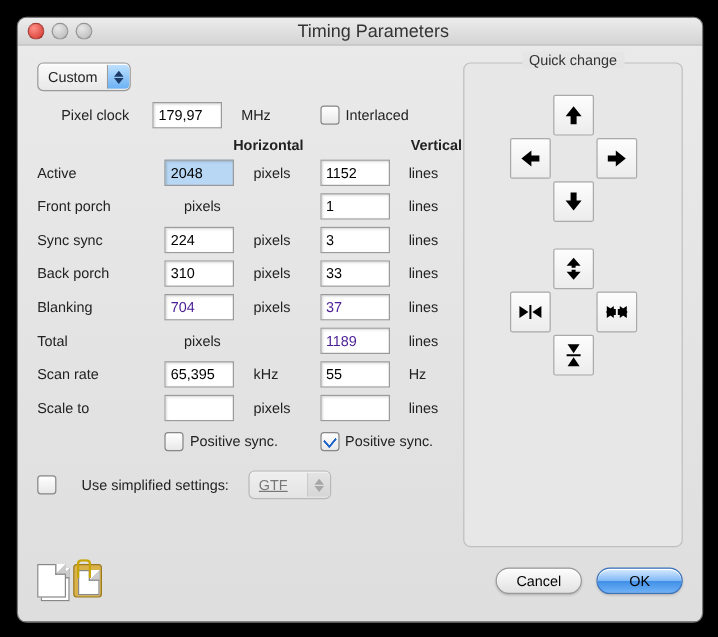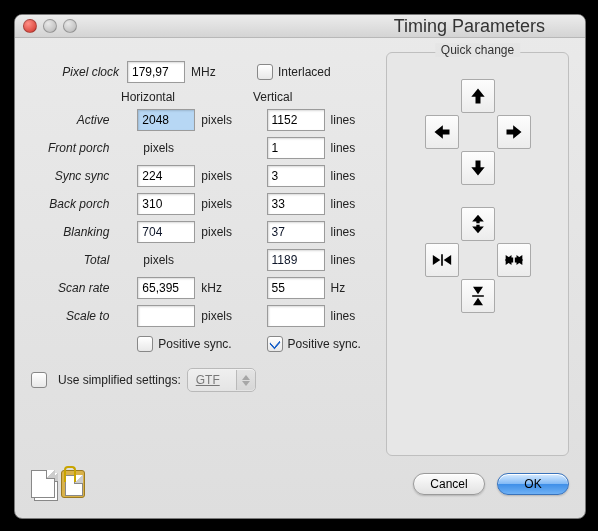--- a/index.html
+++ b/index.html
@@ -22,21 +22,21 @@
   .titlebar {
     height: 22px;
     background: linear-gradient(#ececec, #d4d4d4);
     border-bottom: 1px solid #b8b8b8;
     display: flex; align-items: center;
   }
   .tl-buttons { display:flex; gap:6px; padding-left:8px; }
   .tlbtn { width:12px; height:12px; border-radius:50%; border:1px solid rgba(0,0,0,.25); }
   .tlbtn.red { background: radial-gradient(circle at 35% 30%, #ff8f86, #d0332a); }
   .tlbtn.grey { background: radial-gradient(circle at 35% 30%, #e8e8e8, #b5b5b5); }
-  .title { flex:1; text-align:right; font-size:18px; color:#333; padding-right:40px; }
+  .title { flex:1; text-align:center; font-size:15px; color:#333; padding-right:40px; }
 
   .content { position:relative; padding: 14px 16px 12px 16px; }
 
   .aqua-select {
     display:inline-flex; align-items:center;
     height:22px; border-radius:5px;
     background: linear-gradient(#fbfbfb,#e8e8e8);
     border:1px solid #9a9a9a;
     box-shadow: 0 1px 0 #fff inset;
   }
@@ -64,43 +64,43 @@
   }
   .groupbox .legend {
     position:absolute; top:-10px; left:50%; transform:translateX(-50%);
     padding:0 6px; background: linear-gradient(#e6e6e6,#e4e4e4);
     font-size:12px; color:#333;
   }
   .left-col { width:355px; }
   .right-col { flex:1; }
 
   .row { display:flex; align-items:center; height:28px; }
-  .lbl { text-align:right; color:#222;font-style:italic; }
+  .lbl { color:#222; }
   .lbl.main { width:80px; padding-right:8px;}
-  .unit { padding-left:6px; min-width:40px; }
+  .unit { padding-left:16px; min-width:40px; }
   input[type=text] {
     height:18px; border:1px solid #9b9b9b; border-radius:0;
     background:#fff; padding:1px 4px; font:inherit; box-sizing:content-box;
     box-shadow: inset 1px 1px 2px rgba(0,0,0,.15);
   }
   input[type=text].w55 { width:48px; }
-  input.dim { color:#0f172a; }
+  input.dim { color:#4c1d95; }
   input.selected { background:#b7d7f4; color:#000; }
 
   .mac-check { width:14px;height:14px;border:1px solid #888;border-radius:3px;
     background:linear-gradient(#fff,#e8e8e8); margin-right:5px; position:relative; flex:0 0 auto;}
   .mac-check.checked::after{
     content:""; position:absolute; left:2px; top:2px; width:10px; height:8px;
     border-left:2.5px solid #1a61c9; border-bottom:2.5px solid #1a61c9;
     transform: rotate(-50deg) skewX(-8deg);
     border-radius:1px;
     box-sizing:border-box;
   }
 
-  .cols-hdr { display:flex; padding-left:90px; font-weight:normal; margin:4px 0 2px 0;}
+  .cols-hdr { display:flex; padding-left:90px; font-weight:bold; margin:4px 0 2px 0;text-align:right;}
   .cols-hdr .h { width:132px; }
 
   .tbl { }
   .tbl .row .cell1 { width:132px; display:flex; align-items:center;margin-left:20px;}
   .tbl .row .cell2 { width:122px; display:flex; align-items:center;}
 
   .btn {
     display:inline-flex; align-items:center; justify-content:center;
     height:22px; min-width:72px; padding:0 14px;
     border:1px solid #9a9a9a; border-radius:11px;
@@ -122,39 +122,46 @@
   .page-back { position:absolute; inset:0; transform:translate(3px,3px);}
   .clip { position:absolute; left:3px; top:-4px; width:8px;height:14px;border:2px solid #c8a400;border-bottom:none;border-radius:4px 4px 0 0;}
 
   .qc-box { height:380px; }
   .arrow-grid { display:grid; grid-template-columns: 34px 34px 34px; grid-template-rows:34px 34px 34px; gap:2px; justify-content:center; margin:14px auto 22px auto;}
   .qbtn { width:34px;height:34px; border:1px solid #aaa; background:linear-gradient(#fdfdfd,#ececec); display:flex;align-items:center;justify-content:center; border-radius:2px;}
   .blank { width:34px;height:34px; }
   .arr { fill:#000; }
   .rot90{transform:rotate(90deg);} .rot180{transform:rotate(180deg);} .rot270{transform:rotate(270deg);}
 
-  .simplify { margin-top:10px; display:flex; align-items:center; gap:6px; }
+  .simplify { margin-top:10px; display:flex; align-items:center; gap:16px; }
 </style>
 </head>
 <body>
 
 <div class="window">
   <div class="titlebar">
     <div class="tl-buttons">
       <div class="tlbtn red"></div>
       <div class="tlbtn grey"></div>
       <div class="tlbtn grey"></div>
     </div>
     <div class="title">Timing Parameters</div>
   </div>
 
   <div class="content">
     <div style="display:flex; align-items:flex-start;">
       <div class="left-col">
 
+        <div class="aqua-select">
+          <span class="label">Custom</span>
+          <span class="arrows">
+              <span class="tri-up"></span>
+              <span class="tri-dn"></span>
+            </span>
+        </div>
 
         <div class="row" style="margin-top:6px; padding-left:20px;">
           <span class="lbl" style="width:68px; padding-right:8px;">Pixel clock</span>
           <input type="text" class="w55" value="179,97" style="">
           <span class="unit">MHz</span>
           <span style="width:26px;"></span>
           <span class="mac-check"></span>
           <span>Interlaced</span>
         </div>
 

